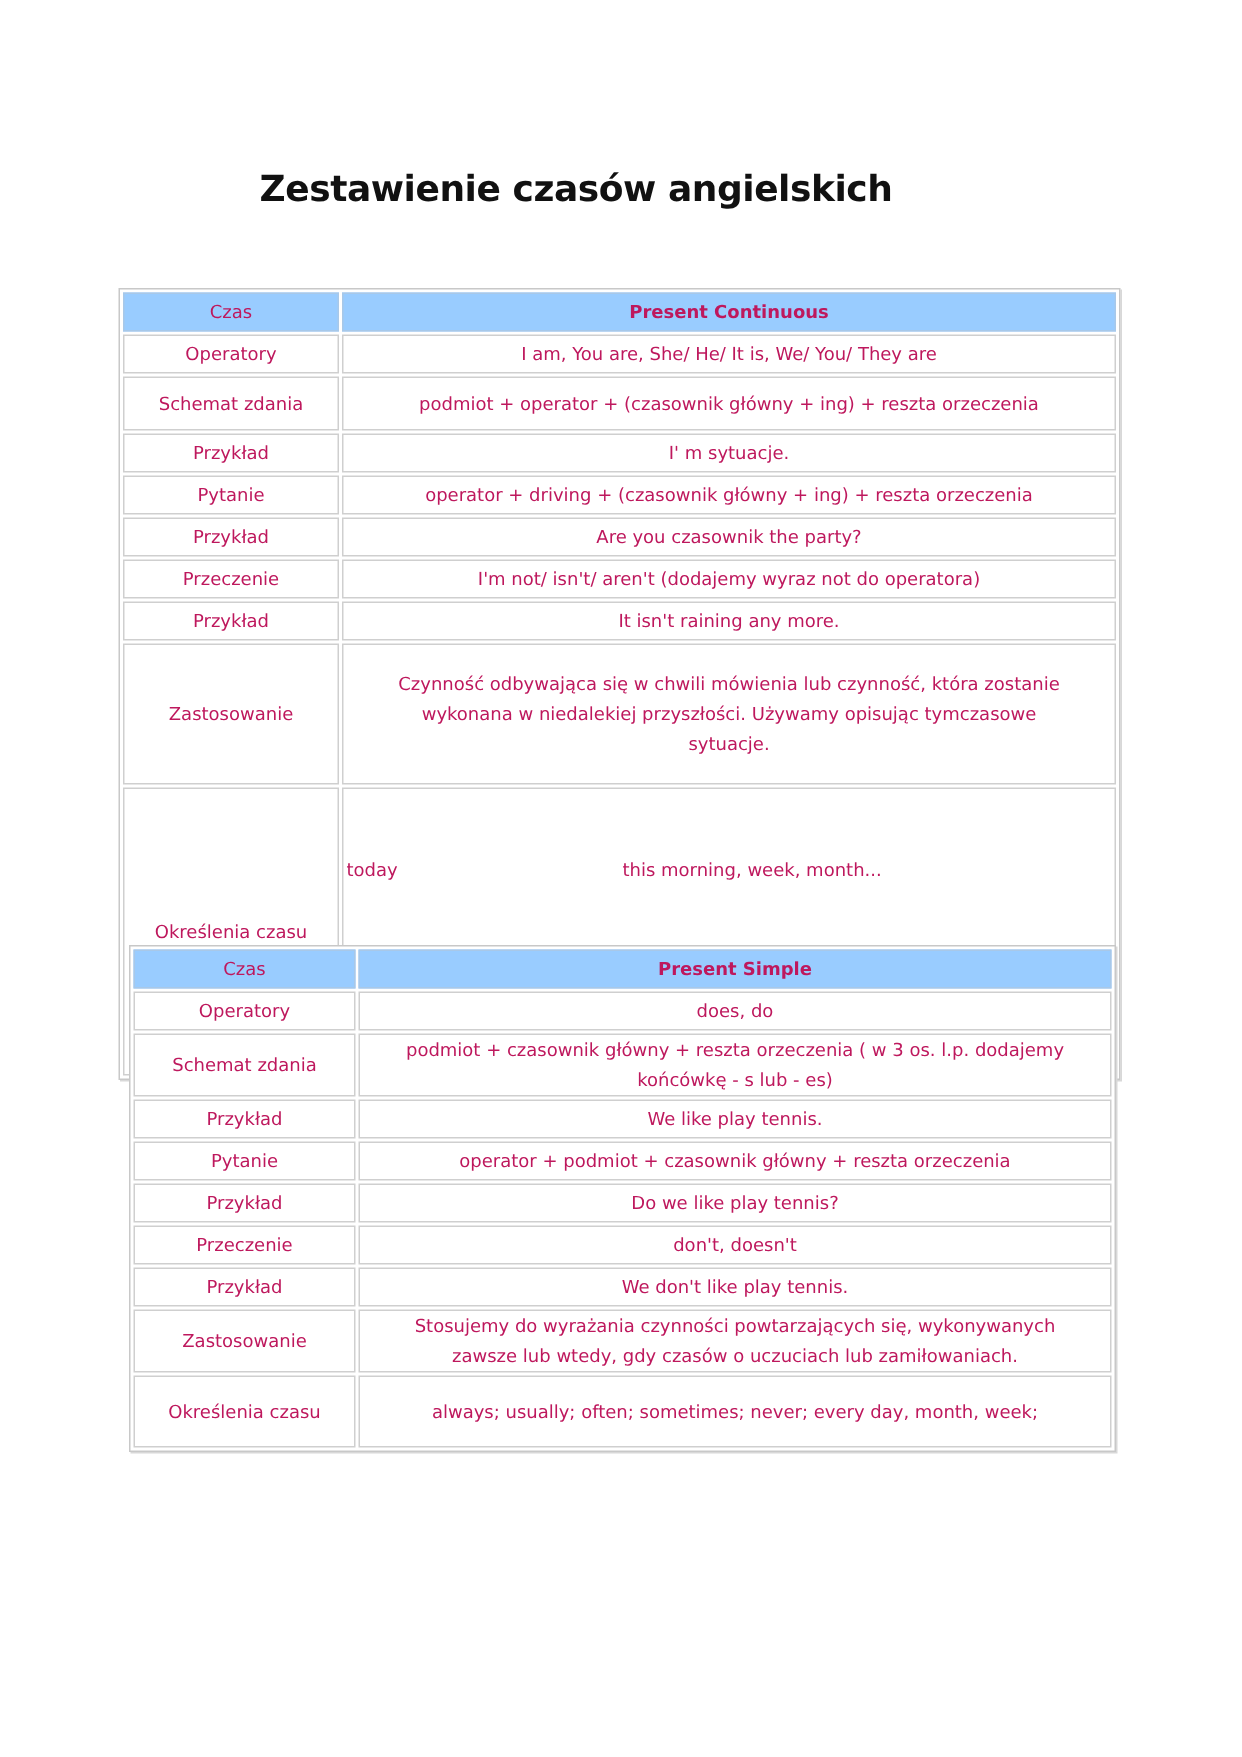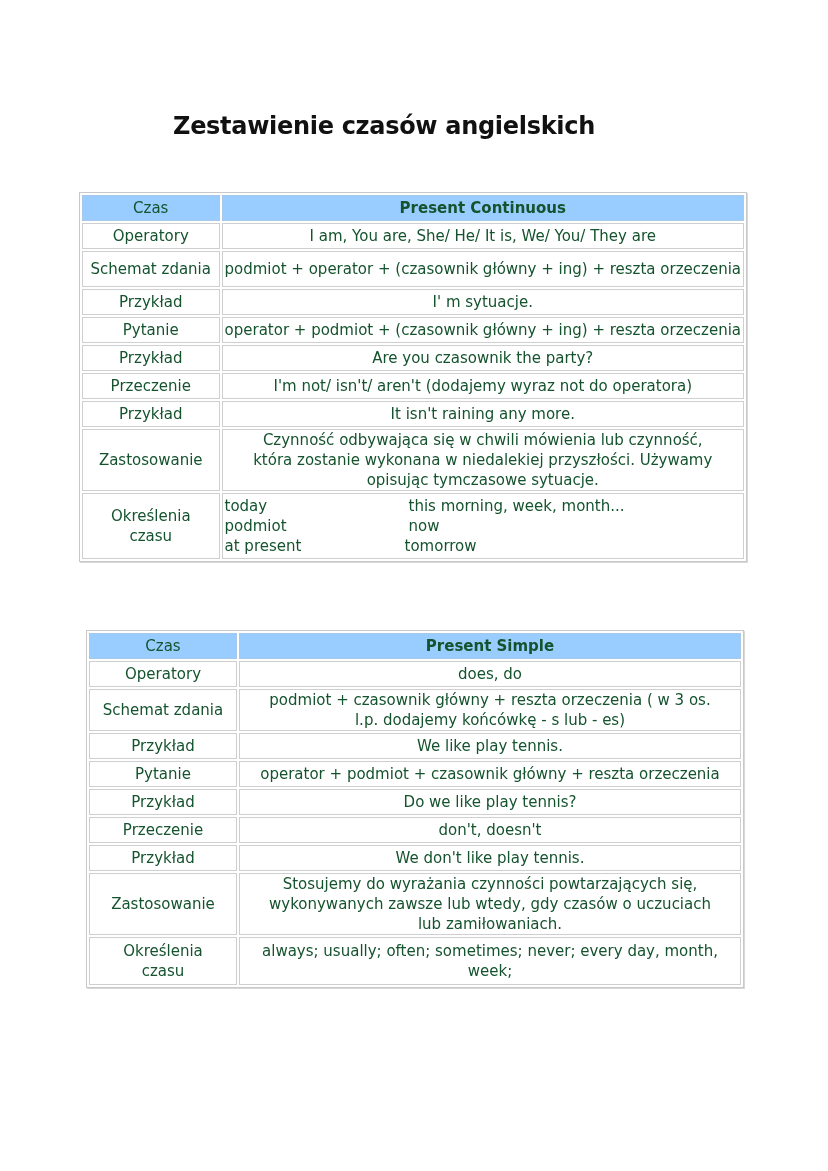--- a/index.html
+++ b/index.html
@@ -1,26 +1,26 @@
 <!DOCTYPE html>
 <html><head>
 <meta charset="utf-8">
 <style>
   html, body { margin: 0; padding: 0; background: #ffffff; }
   body { width: 828px; height: 1171px; position: relative; font-family: "DejaVu Sans", sans-serif; color: #111; }
   .title { position: absolute; top: 112px; left: 0; width: 768px; text-align: center; font-size: 24px; font-weight: bold; color: #111; letter-spacing: -0.3px; }
   table.tense { position: absolute; border-collapse: separate; border-spacing: 2px; border: 1px solid #c8c8c8; background: #fff; box-shadow: 1px 1px 0 #d8d8d8; }
-  table.tense td { border: 1px solid #cfcfcf; text-align: center; vertical-align: middle; font-size: 15px; line-height: 20px; padding: 2px 2px; color: #14532d; }
+  table.tense td { border: 1px solid #cfcfcf; text-align: center; vertical-align: middle; font-size: 12px; line-height: 20px; padding: 2px 2px; color: #be185d; }
   table.tense td.label { width: 118px; }
   table.tense tr.head td { background: #99ccff; border-color: #a8c8e8; }
   table.tense tr.head td.value { font-weight: bold; }
   #t1 { top: 192px; left: 79px; width: 668px; }
   #t2 { top: 630px; left: 86px; width: 658px; }
   .time-grid { display: grid; grid-template-columns: 180px 1fr; text-align: left; line-height: 20px; }
-  .time-grid span { white-space: nowrap; }
+  .time-grid span { white-space: nowrap; margin-top: 42px; }
 </style>
 </head>
 <body>
 
 <div class="title">Zestawienie czasów angielskich</div>
 
 <table class="tense" id="t1">
   <tbody>
       <tr class="head">
     <td class="label">Czas</td>
@@ -33,37 +33,37 @@
   <tr style="height:36px">
     <td class="label" style="white-space:nowrap">Schemat zdania</td>
     <td style="white-space:nowrap">podmiot + operator + (czasownik główny + ing) + reszta orzeczenia</td>
   </tr>
   <tr>
     <td class="label">Przykład</td>
     <td>I' m sytuacje.</td>
   </tr>
   <tr>
     <td class="label">Pytanie</td>
-    <td style="white-space:nowrap">operator + podmiot + (czasownik główny + ing) + reszta orzeczenia</td>
+    <td style="white-space:nowrap">operator + driving + (czasownik główny + ing) + reszta orzeczenia</td>
   </tr>
   <tr>
     <td class="label">Przykład</td>
     <td>Are you czasownik the party?</td>
   </tr>
   <tr>
     <td class="label">Przeczenie</td>
     <td>I'm not/ isn't/ aren't (dodajemy wyraz not do operatora)</td>
   </tr>
   <tr>
     <td class="label">Przykład</td>
     <td>It isn't raining any more.</td>
   </tr>
   <tr>
     <td class="label">Zastosowanie</td>
-    <td style="padding:0 30px">Czynność odbywająca się w chwili mówienia lub czynność, która zostanie wykonana w niedalekiej przyszłości. Używamy opisując tymczasowe sytuacje.</td>
+    <td style="padding:16px 30px">Czynność odbywająca się w chwili mówienia lub czynność, która zostanie wykonana w niedalekiej przyszłości. Używamy opisując tymczasowe sytuacje.</td>
   </tr>
   <tr>
     <td class="label" style="padding:0 12px">Określenia czasu</td>
     <td>
       <div class="time-grid">
         <span>today</span>
         <span style="padding-left:4px">this morning, week, month...</span>
         <span>podmiot</span>
         <span style="padding-left:4px">now</span>
         <span>at present</span>

